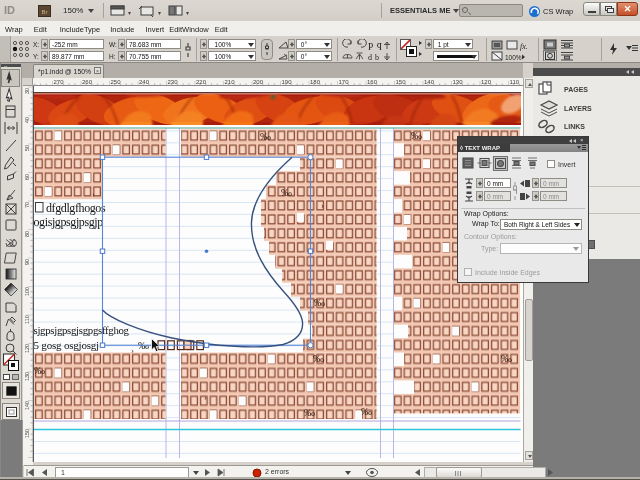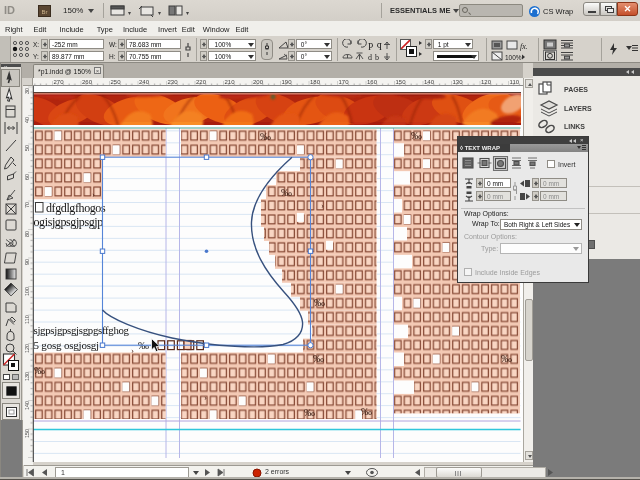--- a/index.html
+++ b/index.html
@@ -65,21 +65,21 @@
  <div class="abs" style="left:583px;top:2px;width:17px;height:14px;background:linear-gradient(#fbfbfa,#c9c6c0);border:1px solid #8a8781;border-radius:3px 0 0 3px">
       <div class="abs" style="left:4px;top:8px;width:8px;height:2px;background:#3c3c3c"></div>
     </div>
  <div class="abs" style="left:600px;top:2px;width:17px;height:14px;background:linear-gradient(#fbfbfa,#c9c6c0);border:1px solid #8a8781">
       <div class="abs" style="left:4px;top:3px;width:7px;height:5px;border:1px solid #3c3c3c"></div>
       <div class="abs" style="left:6px;top:5px;width:7px;height:5px;border:1px solid #3c3c3c;background:#eee"></div>
     </div>
  <div class="abs" style="left:617px;top:2px;width:21px;height:14px;background:linear-gradient(#e3906f,#c44f2b);border:1px solid #8c3518;border-radius:0 3px 3px 0;color:#fff;font-size:9px;text-align:center;line-height:13px;font-weight:bold">✕</div>
 </div>
 <div class="abs" id="menubar">
- <span style="margin-left:5px">Right</span><span style="margin-left:11px">Edit</span><span style="margin-left:13px">Include</span><span style="margin-left:13px">Type</span><span style="margin-left:10px">Include</span><span style="margin-left:11px">Invert</span><span style="margin-left:5px">Edit</span><span style="margin-left:8px">Window</span><span style="margin-left:6px">Edit</span>
+ <span style="margin-left:5px">Wrap</span><span style="margin-left:11px">Edit</span><span style="margin-left:13px">Include</span><span style="">Type</span><span style="margin-left:10px">Include</span><span style="margin-left:11px">Invert</span><span style="margin-left:5px">Edit</span><span style="margin-left:0">Window</span><span style="margin-left:6px">Edit</span>
 </div>
 <div class="abs" id="cpanel">
  <div class="abs" style="left:0;top:0;width:11px;height:26px;background:#c2bfb8;border-right:1px solid #a09d96"></div>
  <svg class="abs" style="left:12px;top:4px" width="20" height="19">
   <g fill="none" stroke="#555" stroke-width="1">
    <circle cx="3" cy="3" r="1.6"></circle>
         <circle cx="9" cy="3" r="1.6"></circle>
         <circle cx="15" cy="3" r="1.6"></circle>
    <circle cx="9" cy="9" r="1.6"></circle>
         <circle cx="15" cy="9" r="1.6"></circle>

